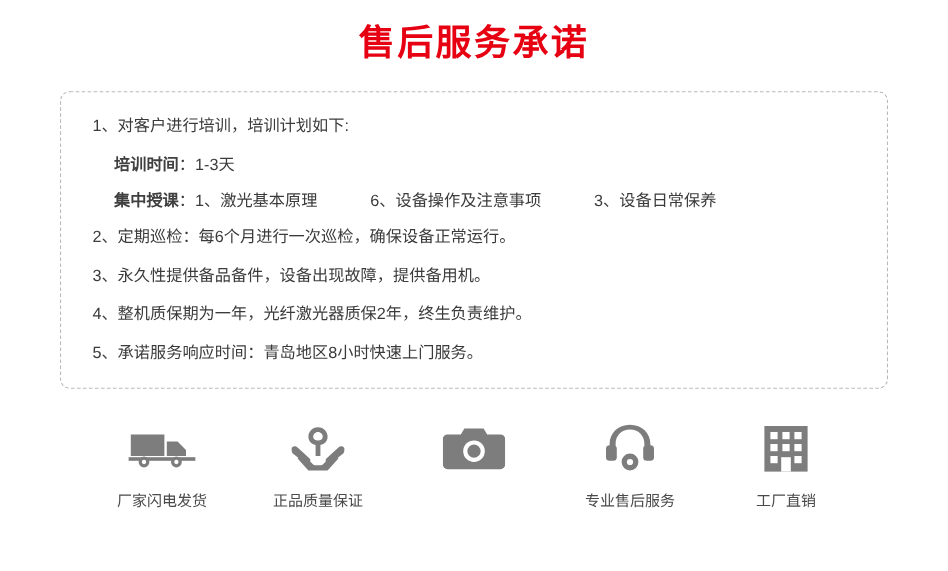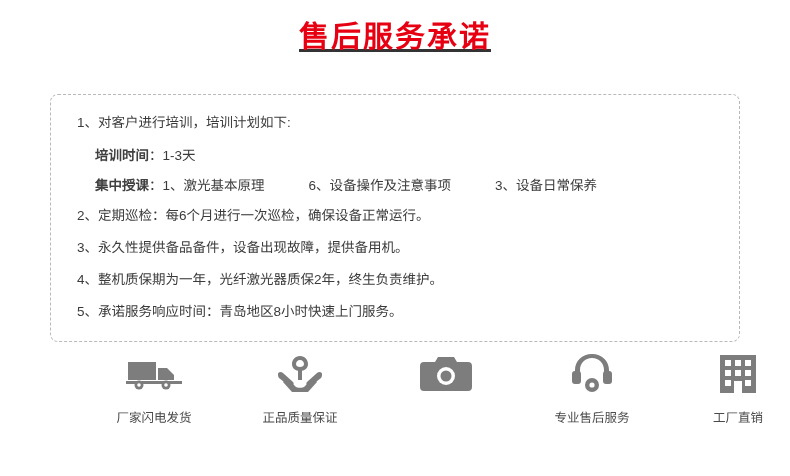--- a/index.html
+++ b/index.html
@@ -14,36 +14,35 @@
     font-family: "Liberation Sans", "DejaVu Sans", sans-serif;
     color: #333333;
     overflow: hidden;
     position: relative;
   }
   .page {
     width: 790px;
     height: 476px;
     position: relative;
     box-sizing: border-box;
-    text-decoration: underline;
   }
   .page-title {
     text-align: center;
     color: #e60012;
     font-size: 30px;
     font-weight: bold;
     letter-spacing: 2px;
     margin: 0;
     padding-top: 17px;
     line-height: 40px;
   }
   .promise-box {
     position: absolute;
     left: 50px;
-    top: 94px;
+    top: 76px;
     width: 690px;
     height: 248px;
     border: 1px dashed #b9b9b9;
     border-radius: 8px;
     box-sizing: border-box;
     padding: 20px 26px 16px 26px;
   }
   .line {
     font-size: 13.5px;
     line-height: 16px;
@@ -68,23 +67,23 @@
   }
   .seg + .seg {
     margin-left: 44px;
   }
   .features {
     position: absolute;
     left: 0;
     top: 350px;
     width: 790px;
     display: flex;
-    justify-content: flex-end;
+    justify-content: center;
     align-items: flex-start;
-    gap: 42px;
+    gap: 26px;
   }
   .feature {
     width: 104px;
     text-align: center;
   }
   .feature .icon {
     height: 48px;
     display: flex;
     align-items: center;
     justify-content: center;

